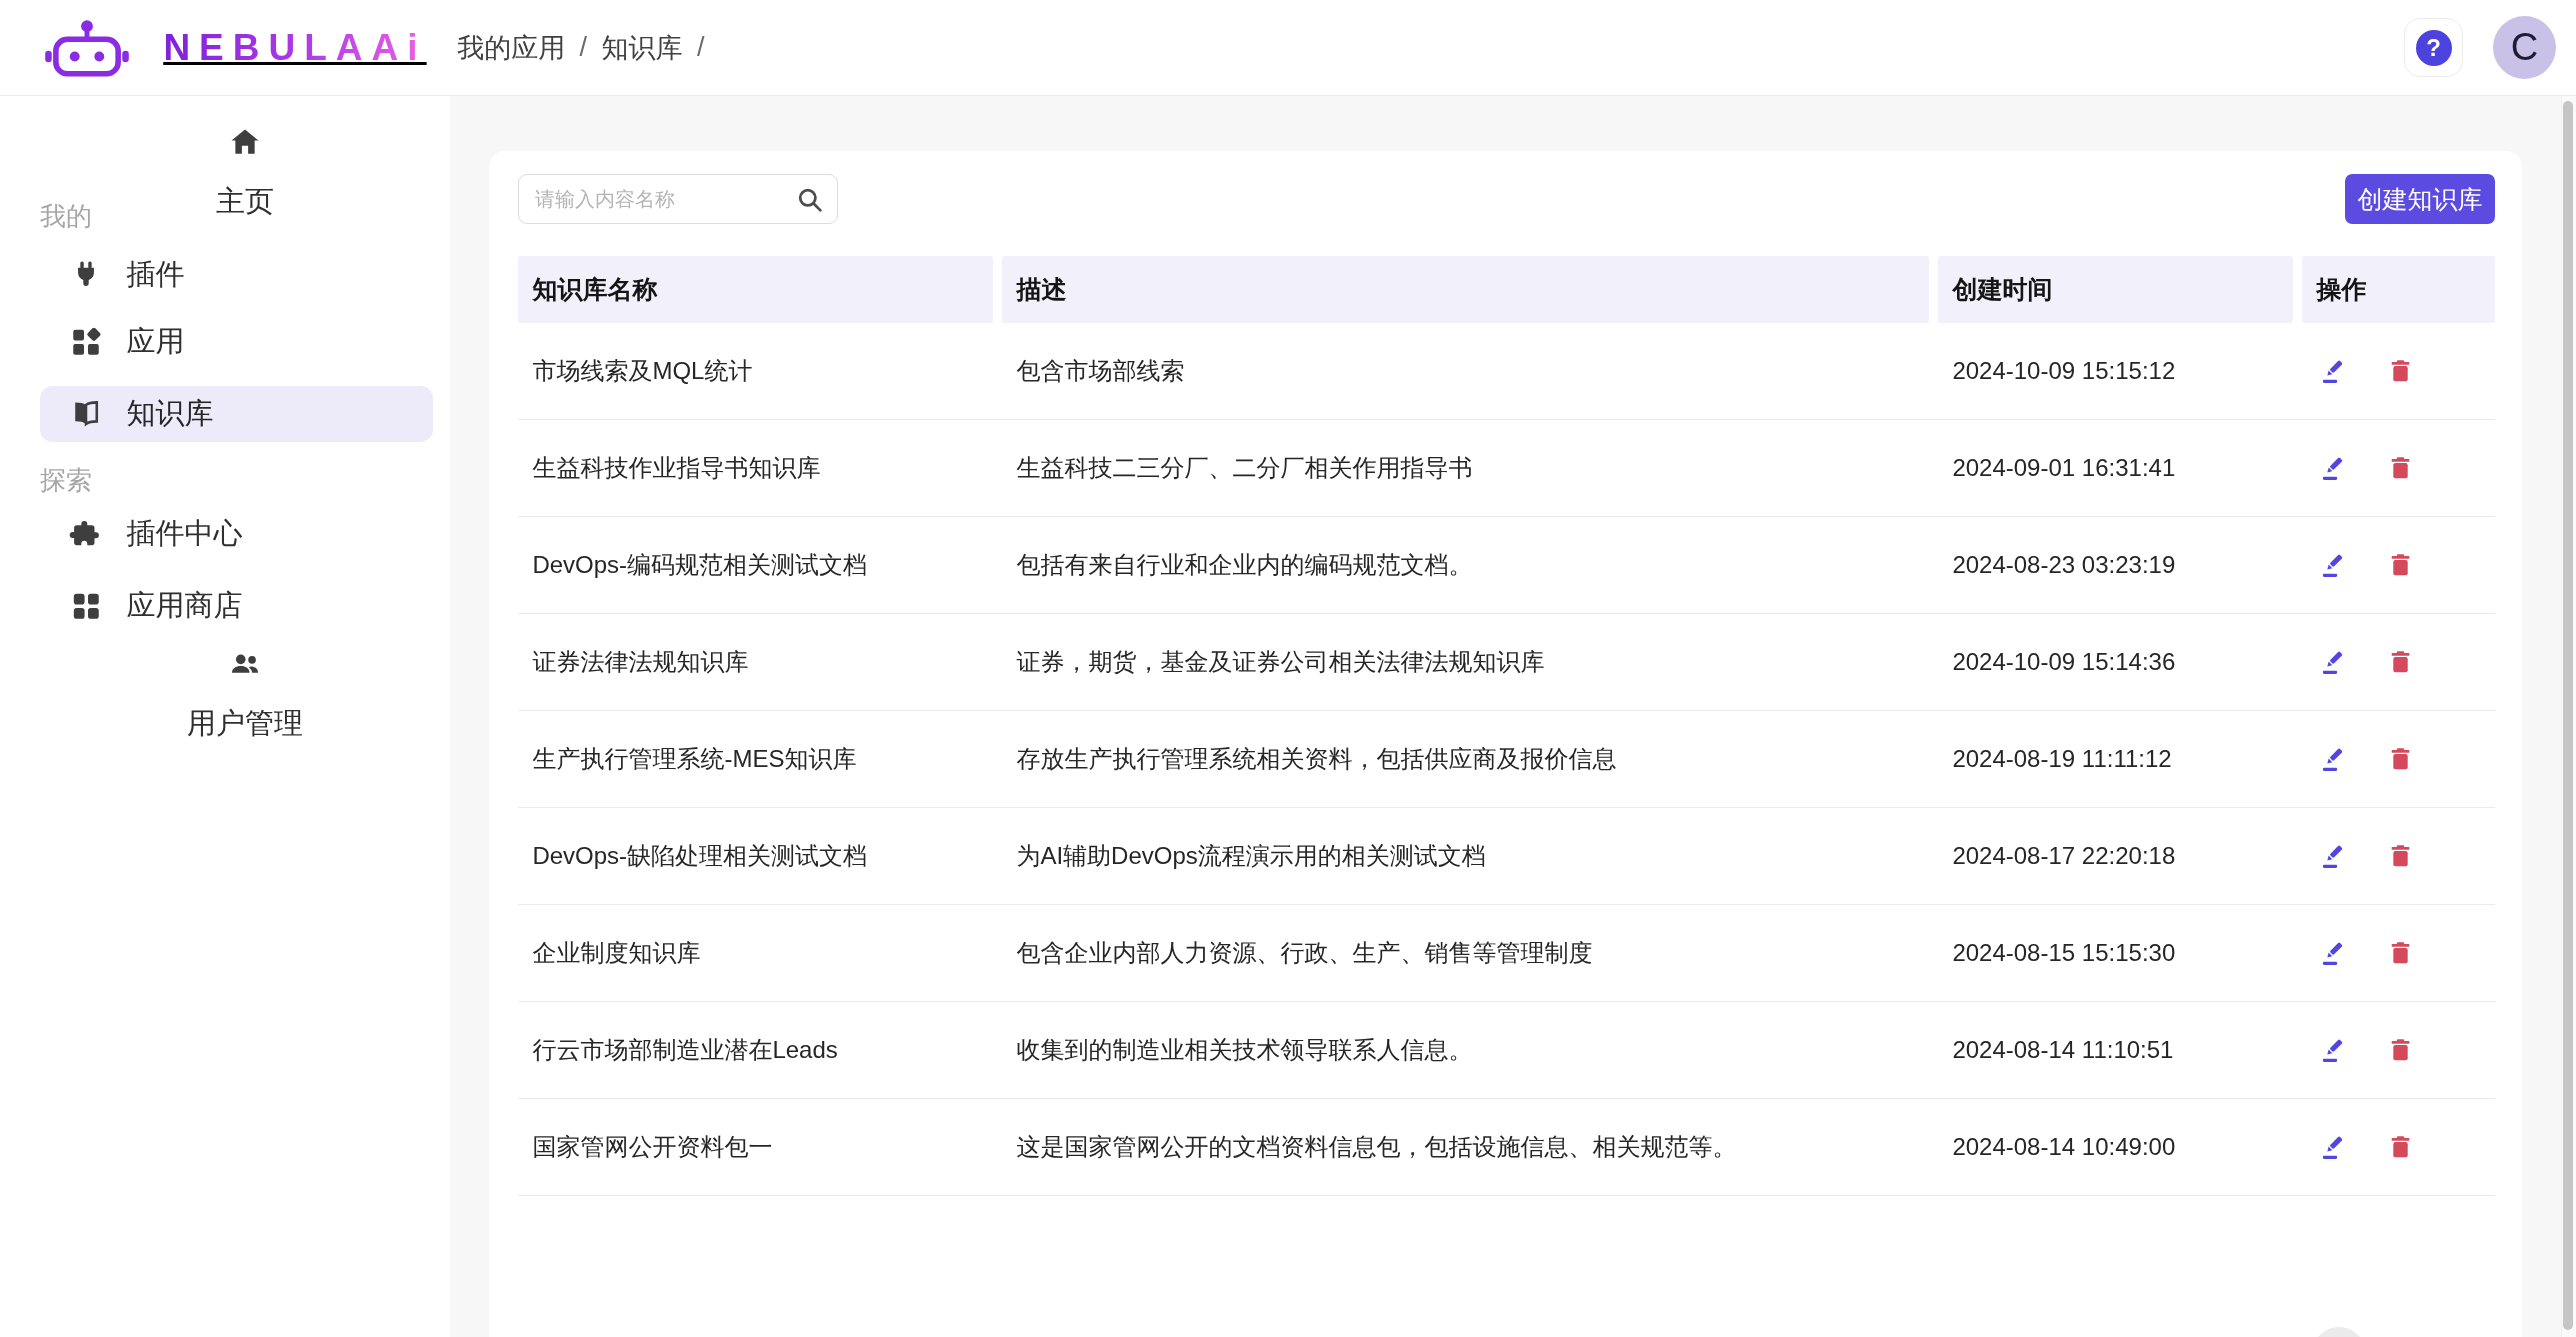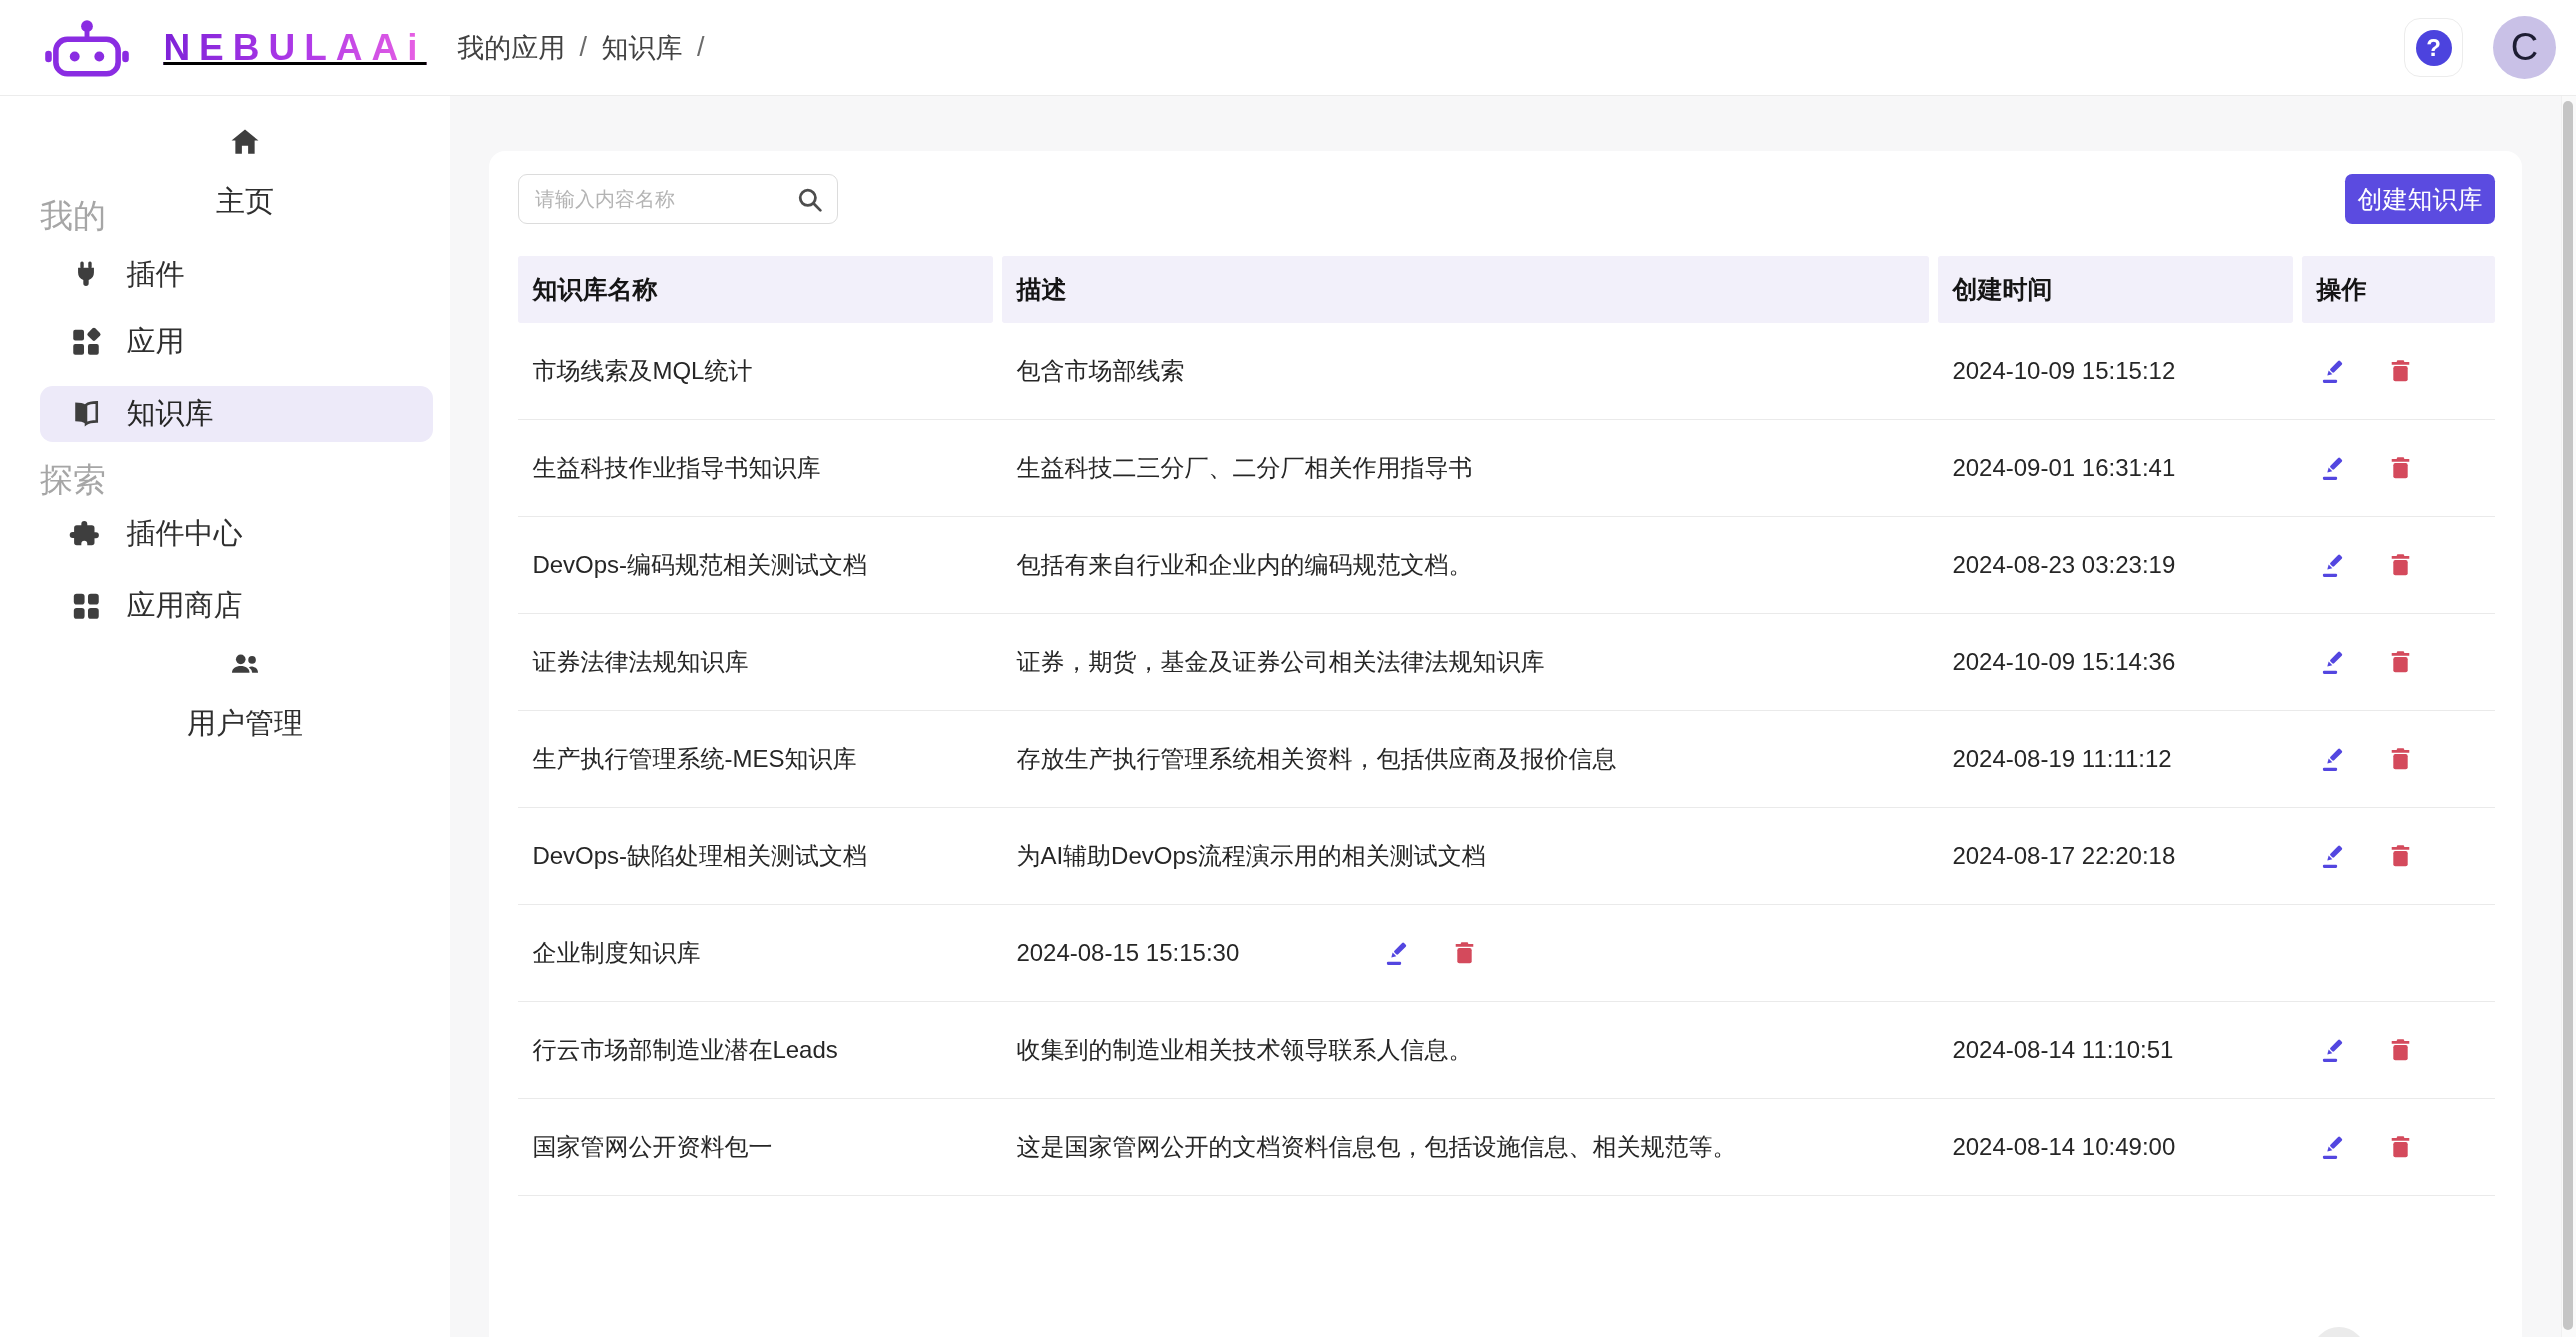--- a/index.html
+++ b/index.html
@@ -31,21 +31,21 @@
   .main { flex:1; position:relative; overflow:hidden; }
 
   
   .side-item { display:flex; align-items:center; height:58px; gap:23.4px; cursor:pointer;
                font-size:29px; color:#2f2f2f; }
   .side-item .s-icon { width:34px; height:34px; color:#3e3e3e; display:flex; align-items:center; }
   .side-item.top { padding-left:40px;flex-direction:column; }
   .side-item.child { padding-left:69px; }
   .side-item.active { background:#EDEAF9; border-radius:12.6px; margin-left:40px; width:393px;
                       padding-left:29px; height:56px; color:#262626; }
-  .side-section { padding-left:40px; font-size:33px; color:#a6a6a6; height:31px;
+  .side-section { padding-left:40px; font-size:26px; color:#a6a6a6; height:31px;
                   display:flex; align-items:center; }
   .mt20{margin-top:18px}.mt10{margin-top:9px}.mt15{margin-top:13.5px}.mt17{margin-top:15.3px}
   .mt26{margin-top:23.4px}.mt13{margin-top:11.7px}
 
   
   .card { margin:55px 54px 0 39px; background:#fff; border-radius:16px; height:1350px;
           padding:23.4px 27px 0 29px; }
   .toolbar { display:flex; align-items:center; justify-content:space-between; }
   .search-box { position:relative; width:320px; height:50px; border:1.8px solid #dcdcdc; border-radius:9px;
                 display:flex; align-items:center; background:#fff; }
@@ -351,20 +351,21 @@
         <svg viewBox="0 0 24 24" fill="currentColor">
           <path d="M9.2 2.8h5.6l.7 1.6h4.3v2.5H4.2V4.4h4.3z"></path>
           <rect x="5.6" y="8.1" width="12.8" height="13.4" rx="1.8"></rect>
         </svg>
       </span>
     </div>
   </div>
 
   <div class="trow">
     <div class="td c-name">企业制度知识库</div>
+    <div class="td c-desc">包含企业内部人力资源、行政、生产、销售等管理制度</div>
     <div class="td c-time">2024-08-15 15:15:30</div>
     <div class="c-ops ops-cell">
       <span class="icon-btn edit-ic">
         <svg viewBox="0 0 24 24" fill="currentColor">
           <g transform="rotate(45 12 10.5)">
             <rect x="10" y="1.5" width="4.6" height="12" rx="1.2"></rect>
             <path d="M10 14.6h4.6L12.3 18.6z"></path>
           </g>
           <rect x="2.6" y="20.2" width="12.6" height="2.9" rx="1"></rect>
         </svg>

